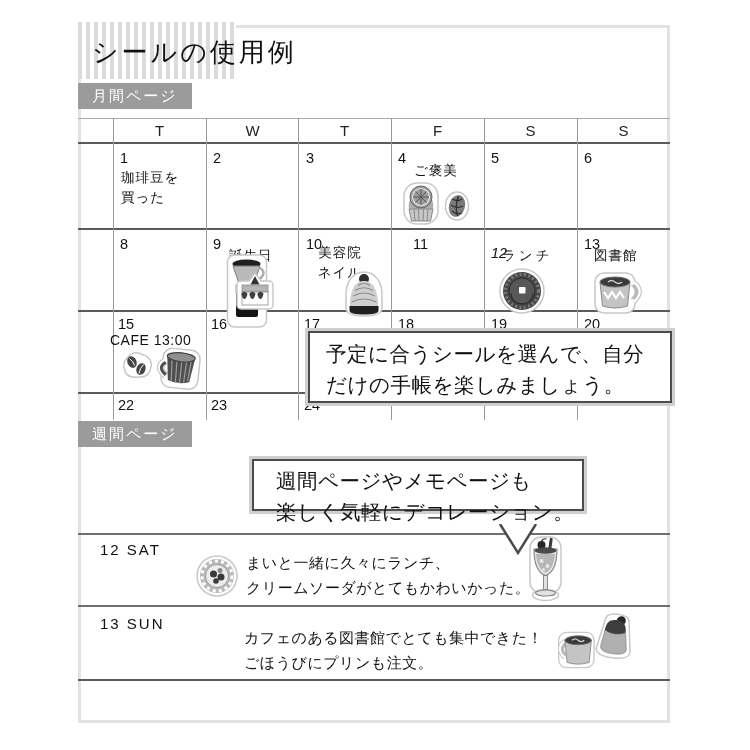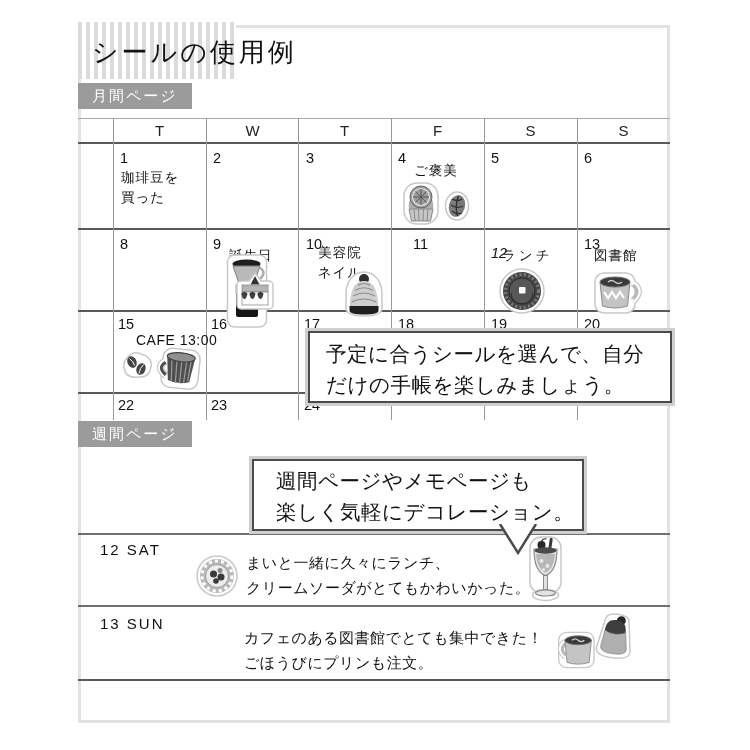--- a/index.html
+++ b/index.html
@@ -91,21 +91,21 @@
   <span class="abs date" style="left:304px;top:397px;">24</span>
 
   <div class="abs note" style="left:121px;top:168px;width:84px;">珈琲豆を
 買った</div>
   <div class="abs note" style="left:414px;top:161px;">ご褒美</div>
   <div class="abs note" style="left:229px;top:246px;">誕生日</div>
   <div class="abs note" style="left:309px;top:243px;width:62px;text-align:center;">美容院
 ネイル</div>
   <div class="abs note" style="left:502px;top:246px;letter-spacing:3px;">ランチ</div>
   <div class="abs note" style="left:594px;top:246px;">図書館</div>
-  <div class="abs note" style="left:110px;top:330px;font-size:14px;letter-spacing:0.5px;margin-left:26px;">CAFE 13:00</div>
+  <div class="abs note" style="left:110px;top:330px;font-size:14px;letter-spacing:0.5px;">CAFE 13:00</div>
 
   <svg class="abs sticker" style="left:224px;top:253px;" width="46" height="76" viewBox="0 0 46 76">
     <rect x="3.5" y="2" width="39" height="72" rx="7" fill="#fff" stroke="#c8c8c8" stroke-width="1.5"></rect>
     <ellipse cx="22.5" cy="11" rx="14" ry="4.5" fill="#1e1e1e"></ellipse>
     <path d="M9 13 h27 l-6.5 19 h-14 z" fill="#b9b9b9" stroke="#7d7d7d" stroke-width="1"></path>
     <path d="M36 15 q7 4 0 11" fill="none" stroke="#aeaeae" stroke-width="2.5"></path>
     <rect x="12" y="32" width="22" height="8" fill="#fff" stroke="#9a9a9a" stroke-width="1"></rect>
     <rect x="12" y="40" width="22" height="24" rx="2" fill="#151515"></rect>
   </svg>
 
@@ -209,21 +209,21 @@
       </g>
       <ellipse cx="26" cy="11" rx="14" ry="4.5" fill="#8f8f8f" stroke="#3f3f3f" stroke-width="1.2"></ellipse>
     </g>
   </svg>
 
   <div class="abs bubble" style="left:308px;top:331px;width:364px;height:72px;">
     <div class="txt" style="padding:5px 0 0 16px;">予定に合うシールを選んで、自分
 だけの手帳を楽しみましょう。</div>
   </div>
 
-  <div class="abs bubble" style="left:252px;top:459px;width:332px;height:72px;">
+  <div class="abs bubble" style="left:252px;top:459px;width:332px;height:52px;">
     <div class="txt" style="padding:4px 0 0 22px;">週間ページやメモページも
 楽しく気軽にデコレーション。</div>
   </div>
   <svg class="abs tail" style="left:496px;top:523.5px;" width="44" height="32" viewBox="0 0 44 32">
     <polygon points="4,0 40,0 22,29" fill="#ffffff"></polygon>
     <path d="M4 0 L22 29 L40 0" fill="none" stroke="#4b4b4b" stroke-width="2.5"></path>
   </svg>
 
   <div class="abs hline-mid" style="top:533px;"></div>
   <div class="abs hline-mid" style="top:605px;"></div>

